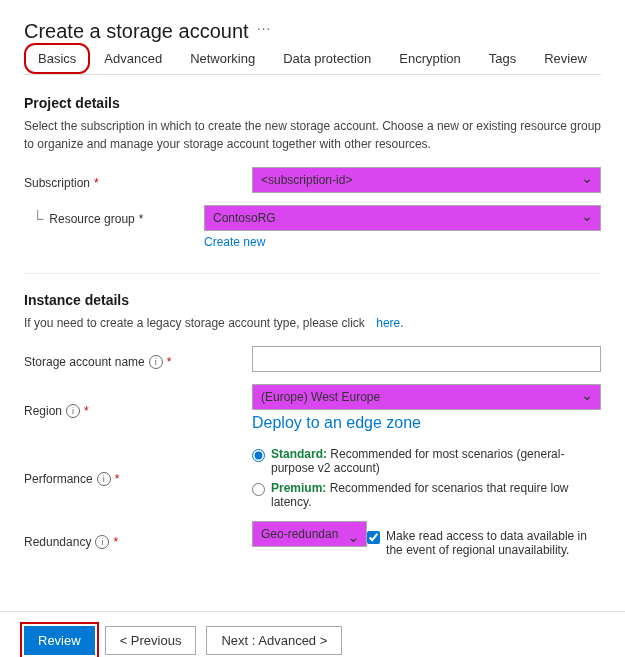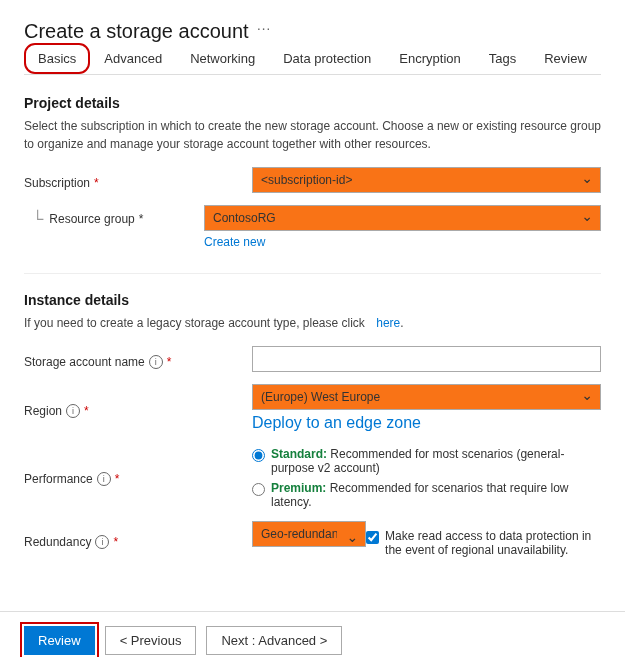--- a/index.html
+++ b/index.html
@@ -94,21 +94,21 @@
       color: #666;
       cursor: pointer;
     }
     .form-control-wrap {
       flex: 1;
     }
     .form-select {
       width: 100%;
       padding: 5px 28px 5px 8px;
       border: 1px solid #aaa;
-      background: #f97316;
+      background: #d946ef;
       font-size: 12px;
       color: #333;
       appearance: none;
       -webkit-appearance: none;
       cursor: pointer;
       position: relative;
       outline: none;
     }
     .select-wrapper {
       position: relative;
@@ -374,21 +374,21 @@
         <span class="required">*</span>
       </div>
       <div class="form-control-wrap redundancy-content">
         <div class="select-wrapper">
           <select class="form-select">
             <option>Geo-redundant storage (GRS)</option>
           </select>
         </div>
         <div class="checkbox-row">
           <input type="checkbox" checked="" style="">
-          <span class="checkbox-label">Make read access to data protection in the event of regional unavailability.</span>
+          <span class="checkbox-label">Make read access to data available in the event of regional unavailability.</span>
         </div>
       </div>
     </div>
   </div>
 </div>
 
 <div class="footer-bar">
   <button class="btn-review">Review</button>
   <button class="btn-previous">&lt; Previous</button>
   <button class="btn-next">Next : Advanced &gt;</button>

